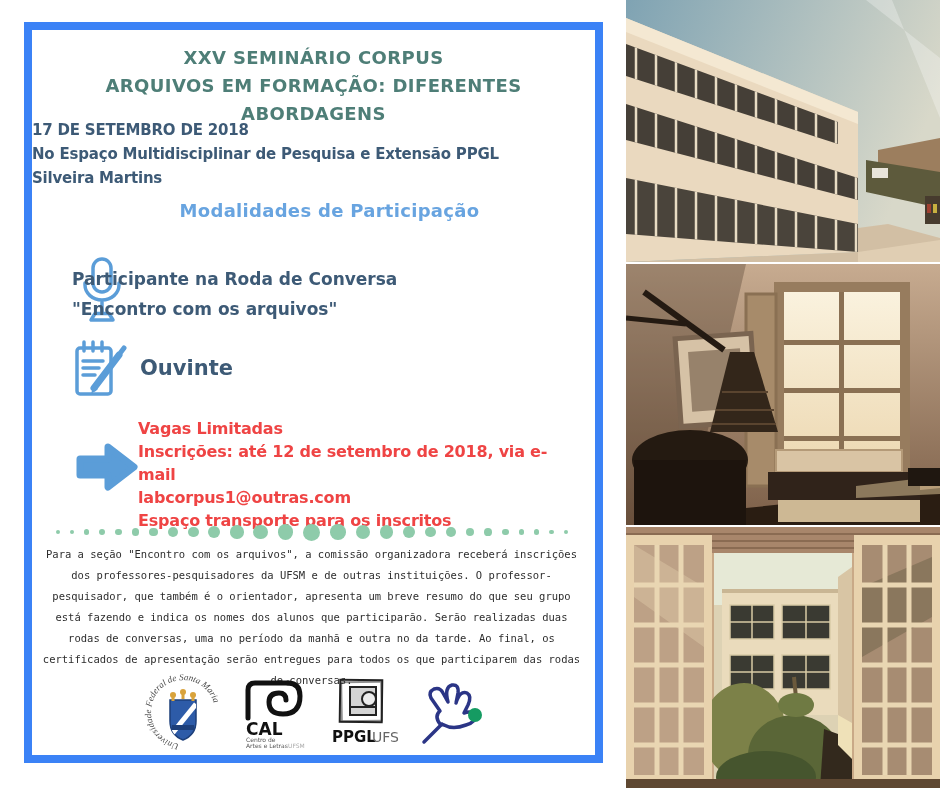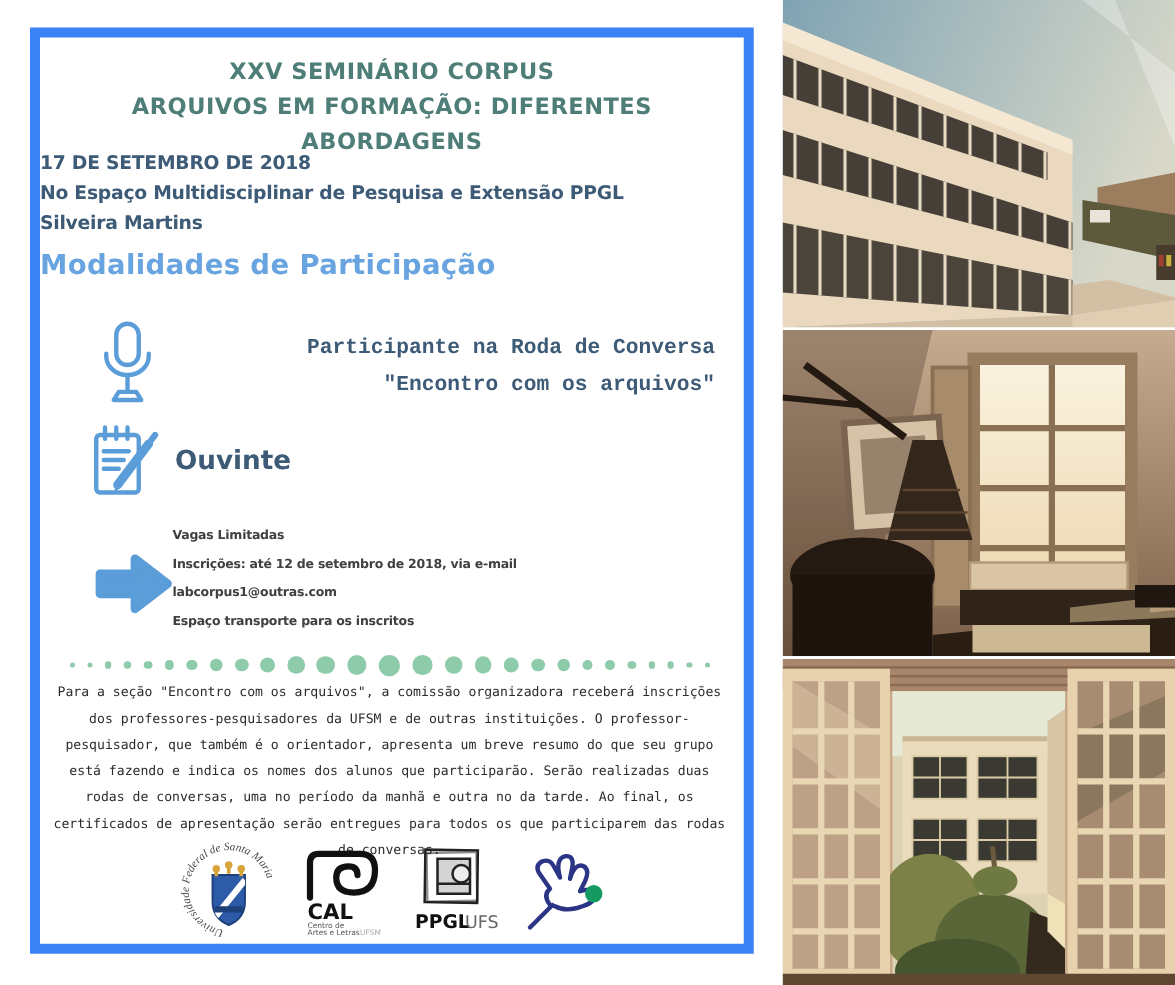--- a/index.html
+++ b/index.html
@@ -5,30 +5,30 @@
   html,body{margin:0;padding:0;background:#fff;}
   .page{position:relative;width:940px;height:788px;background:#ffffff;overflow:hidden;
         font-family:"DejaVu Sans",sans-serif;}
   
   .flyer-frame{position:absolute;left:24px;top:22px;width:579px;height:741px;
         box-sizing:border-box;border:8px solid #3b82f6;background:#ffffff;}
   .title-block{position:absolute;top:14px;left:0;width:100%;text-align:center;
         color:#4e7e77;font-weight:bold;font-size:18px;line-height:28px;letter-spacing:.4px;}
   .date-block{position:absolute;top:88px;left:0;width:100%;text-align:left;
         color:#3d5a76;font-weight:bold;font-size:15px;line-height:24px;letter-spacing:-.2px;}
-  .section-heading{position:absolute;top:170px;left:0;width:100%;text-align:left;
-        color:#68a4e0;font-weight:bold;font-size:22px;letter-spacing:.3px;}
+  .section-heading{position:absolute;top:170px;left:16px;width:100%;text-align:center;
+        color:#68a4e0;font-weight:bold;font-size:18px;letter-spacing:.3px;}
   .modality1-icon{position:absolute;left:46px;top:226px;}
-  .modality1-text{position:absolute;top:234px;left:40px;width:500px;text-align:right;
-        color:#3d5a76;font-weight:bold;font-size:17px;line-height:30px;font-family:Liberation Mono, monospace;}
+  .modality1-text{position:absolute;top:234px;left:40px;width:500px;text-align:left;
+        color:#3d5a76;font-weight:bold;font-size:17px;line-height:30px;}
   .modality2-icon{position:absolute;left:40px;top:308px;}
   .modality2-text{position:absolute;left:108px;top:326px;color:#3d5a76;font-weight:bold;font-size:21px;}
   .info-icon{position:absolute;left:44px;top:410px;}
   .info-text{position:absolute;left:106px;top:387px;width:440px;
-        color:#404040;font-weight:bold;font-size:10px;line-height:23px;letter-spacing:-.2px;}
+        color:#ef4444;font-weight:bold;font-size:16px;line-height:23px;letter-spacing:-.2px;}
   .dots-row{position:absolute;left:24px;top:492px;width:512px;height:20px;
         display:flex;justify-content:space-between;align-items:center;}
   .dots-row span{display:block;border-radius:50%;}
   .paragraph{position:absolute;left:7px;top:514px;width:545px;text-align:center;
         color:#2d2d2d;font-family:"DejaVu Sans Mono",monospace;font-size:10.5px;line-height:21px;}
   .logos-row{position:absolute;left:0;top:644px;width:100%;height:80px;
         display:flex;justify-content:center;align-items:center;gap:16px;}
   
   .photos{position:absolute;left:626px;top:0;width:314px;height:788px;
         display:flex;flex-direction:column;gap:2px;background:#fff;}

